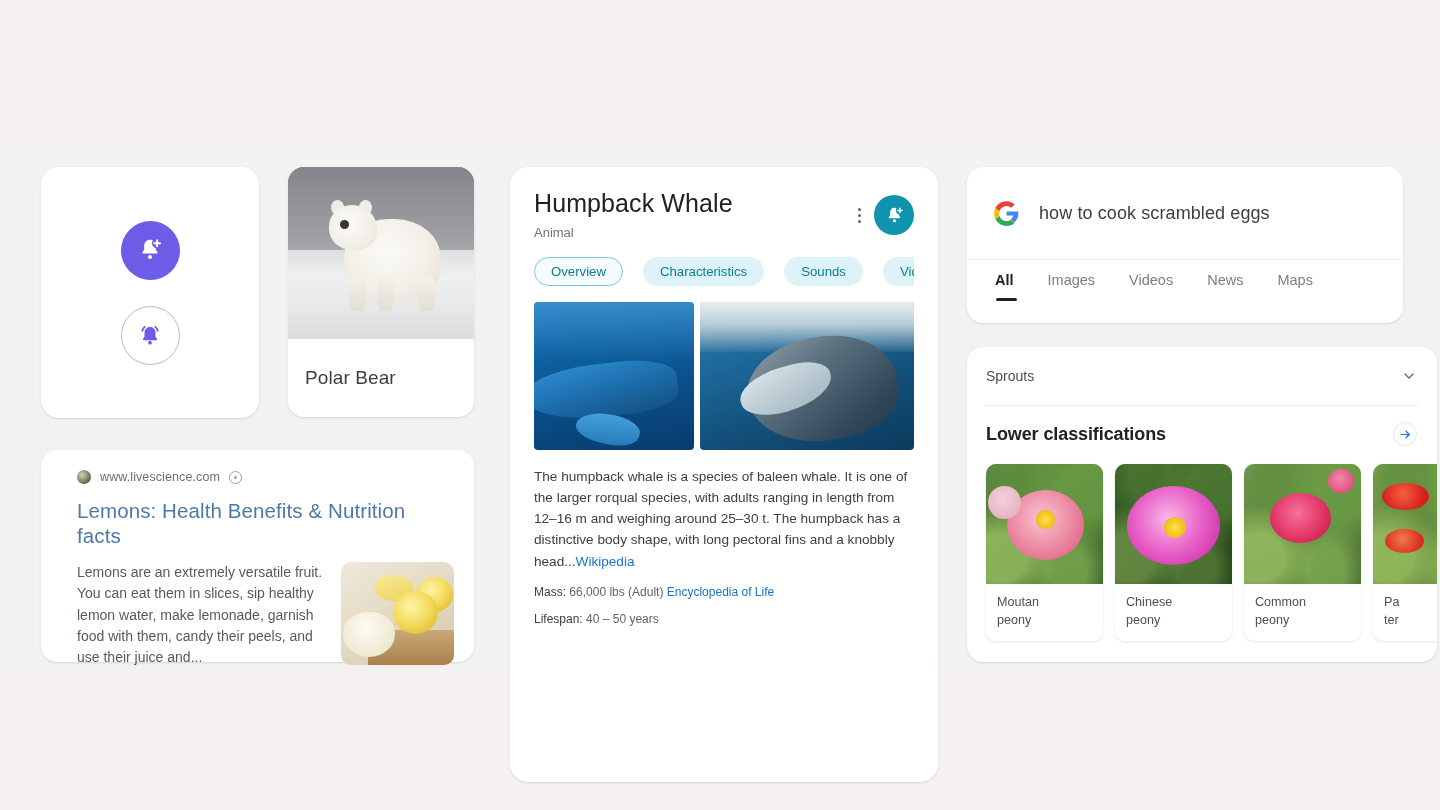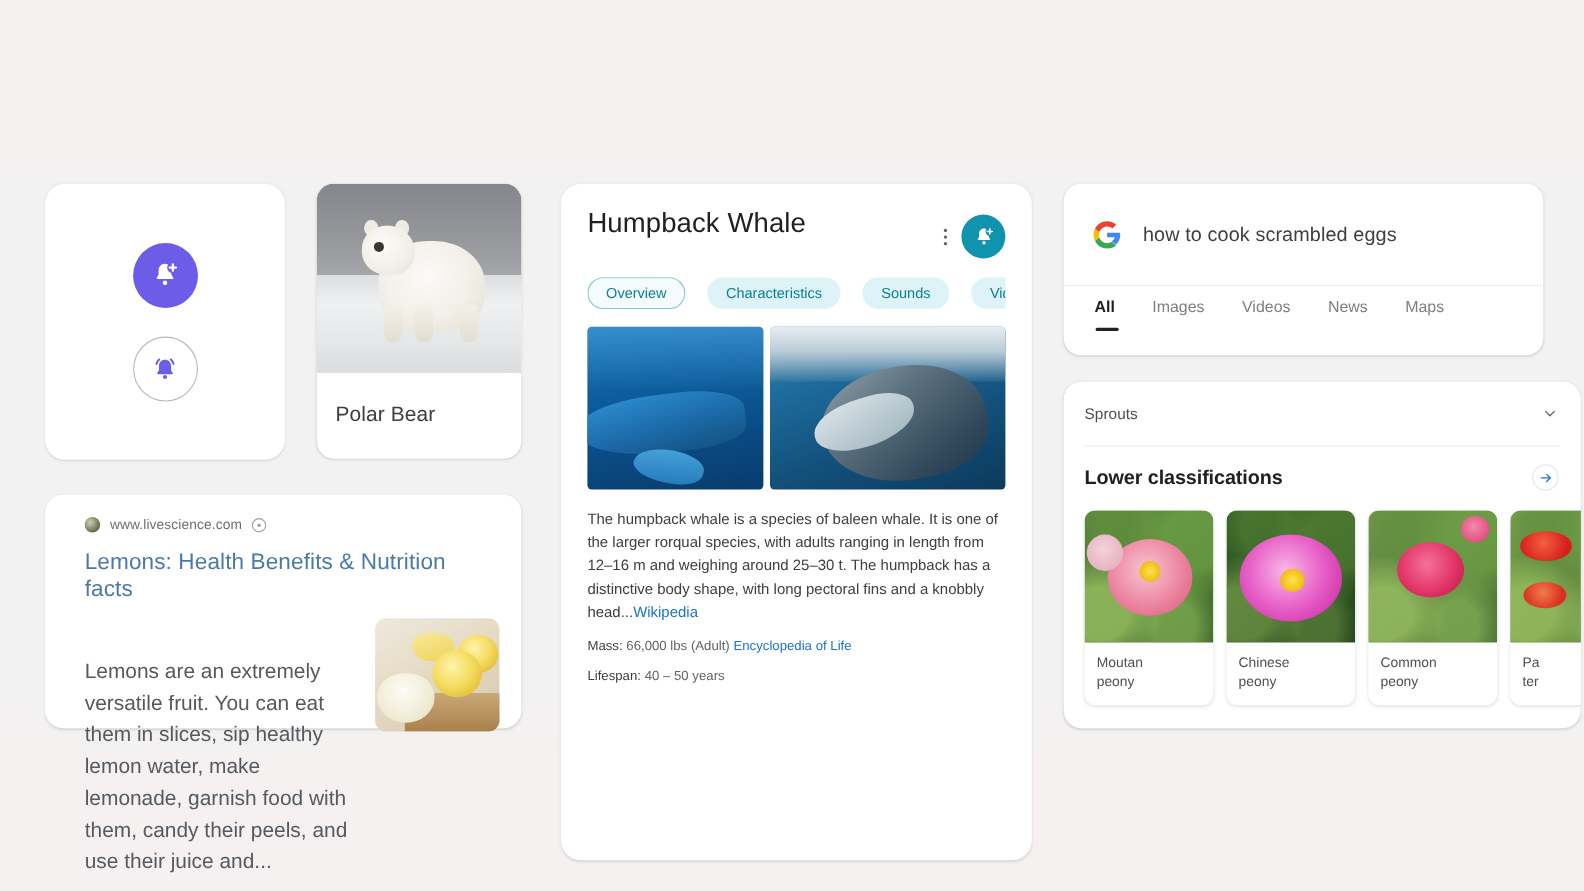--- a/index.html
+++ b/index.html
@@ -99,23 +99,22 @@
     width:3px; height:3px; margin:-1.5px 0 0 -1.5px;
     background:#9aa0a6; border-radius:50%;
   }
   #lemon-title {
     margin-top: 13px;
     font-size: 20.5px; color: #4c7aa8; letter-spacing:.1px;
     line-height: 1.2;
   }
   #lemon-body-row { display:flex; gap: 14px; margin-top: 14px; }
   #lemon-snippet {
-    font-size: 19px; line-height: 1.52; color: #545a60;
+    font-size: 14px; line-height: 1.52; color: #545a60;
     width: 273px;
-    margin-top: 35px;
   }
   #lemon-thumb {
     width: 113px; height: 103px; border-radius: 10px; flex:none;
     overflow:hidden; position:relative;
     background: linear-gradient(150deg,#efe9dd 0%,#e6dcc7 40%,#d5c9a9 100%);
   }
   .lem-board { position:absolute; left:24%; bottom:0; width:78%; height:34%;
     background: linear-gradient(180deg,#c9a877,#a9814c); border-radius:6px 4px 0 0;}
   .lem-bowl { position:absolute; left:2%; bottom:8%; width:46%; height:44%;
     background: radial-gradient(ellipse at 45% 35%, #fdfcf4 0%, #f1ecd6 60%, #e2dcc0 100%);
@@ -298,20 +297,21 @@
       <div class="lem-s1"></div>
       <div class="lem-bowl"></div>
     </div>
   </div>
 </div>
 
 <div class="card" id="whale-card">
   <div id="whale-head">
     <div id="whale-titleblock">
       <div id="whale-title">Humpback Whale</div>
+      <div id="whale-subtitle">Animal</div>
     </div>
     <div id="whale-actions">
       <span class="kebab-dots">
           <i></i>
           <i></i>
           <i></i>
         </span>
       <span id="whale-bell-btn">
         <svg width="21" height="21" viewBox="0 0 24 24">
           <path d="M12 3.2c-2.9 0-5 2.3-5 5.1v3.5L5.6 14c-.3.5 0 1.1.6 1.1h11.6c.6 0 .9-.6.6-1.1L17 11.8V8.3c0-2.8-2.1-5.1-5-5.1z" fill="#ffffff"></path>

